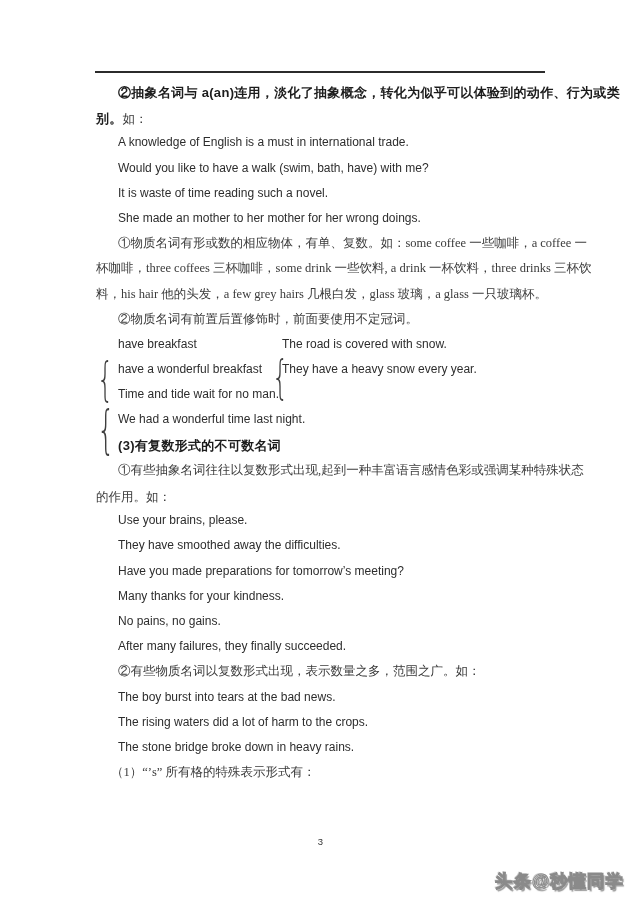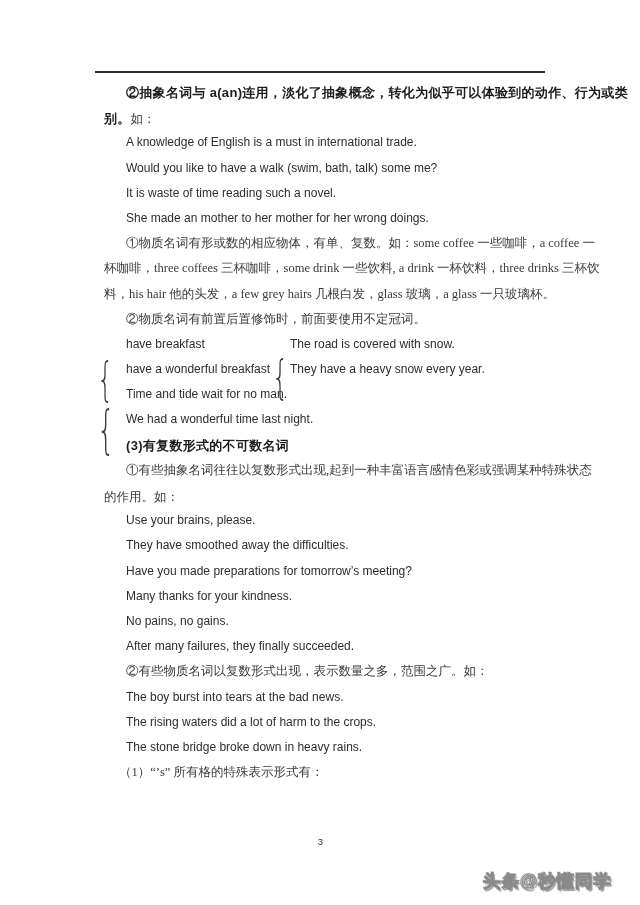--- a/index.html
+++ b/index.html
@@ -2,21 +2,21 @@
 <html><head>
 <meta charset="utf-8">
 <style>
   html,body { margin:0; padding:0; background:#ffffff; }
   .page {
     position:relative; width:640px; height:905px; background:#ffffff;
     overflow:hidden; font-family:"Liberation Sans", sans-serif;
   }
   .toprule { position:absolute; left:95px; top:71px; width:450px; height:2px; background:#2b2b2b; }
   .content { position:absolute; left:96px; top:80px; width:460px; }
-  .ln { height:25.2px; line-height:25.2px; white-space:nowrap;margin-left:8px; }
+  .ln { height:25.2px; line-height:25.2px; white-space:nowrap; }
   .ind { padding-left:22px; }
   .ind2 { padding-left:15px; }
   .cn  { font-family:"Liberation Serif", serif; font-size:12.5px; color:#3a3a3a; }
   .cnb { font-family:"Liberation Sans", sans-serif; font-weight:bold; font-size:13px; color:#1c1c1c; letter-spacing:0.3px; }
   .eng { font-family:"Liberation Sans", sans-serif; font-size:12px; color:#2d2d2d; }
   .tail { font-family:"Liberation Serif", serif; font-weight:normal; font-size:12.5px; color:#3a3a3a; letter-spacing:0; }
   .purple { color:#7030A0; }
   .bcell1 { display:inline-block; width:164px; }
   .brace {
     position:absolute; font-family:"DejaVu Sans", sans-serif; font-weight:200;
@@ -24,41 +24,41 @@
     pointer-events:none;
   }
   .brace.b1 { left:97px;  top:355px; font-size:47px; }
   .brace.b2 { left:272px; top:353px; font-size:47px; }
   .brace.b3 { left:97px;  top:404px; font-size:51px; }
   .pagenum {
     position:absolute; left:96px; top:836px; width:449px; text-align:center;
     font-family:"Liberation Sans", sans-serif; font-size:9.5px; color:#333;
   }
   .watermark {
-    position:absolute; right:28px; bottom:12px;
+    position:absolute; right:16px; bottom:12px;
     font-family:"Liberation Sans", sans-serif; font-weight:bold; font-size:17.5px;
     letter-spacing:1px; color:#ffffff;
     -webkit-text-stroke:1px #8a8a8a;
     text-shadow: 1.5px 1.5px 1px rgba(70,70,70,0.55), -1px -1px 0 rgba(140,140,140,0.45);
   }
 </style>
 </head>
 <body>
 
 <div class="page">
 
   <div class="toprule"></div>
 
   <div class="content">
 
     <div class="ln cnb ind">②抽象名词与 a(an)连用，淡化了抽象概念，转化为似乎可以体验到的动作、行为或类</div>
     <div class="ln"><span class="cnb">别。</span><span class="tail">如：</span></div>
 
     <div class="ln eng ind">A knowledge of English is a must in international trade.</div>
-    <div class="ln eng ind">Would you like to have a walk (swim, bath, talk) some me?</div>
+    <div class="ln eng ind">Would you like to have a walk (swim, bath, have) with me?</div>
     <div class="ln eng ind">It is waste of time reading such a novel.</div>
     <div class="ln eng ind">She made an mother to her mother for her wrong doings.</div>
 
 
     <div class="ln cn ind">①物质名词有形或数的相应物体，有单、复数。如：some coffee 一些咖啡，a coffee 一</div>
     <div class="ln cn">杯咖啡，three coffees 三杯咖啡，some drink 一些饮料, a drink 一杯饮料，three drinks 三杯饮</div>
     <div class="ln cn">料，his hair 他的头发，a few grey hairs 几根白发，glass 玻璃，a glass 一只玻璃杯。</div>
 
     <div class="ln cn ind">②物质名词有前置后置修饰时，前面要使用不定冠词。</div>
 

